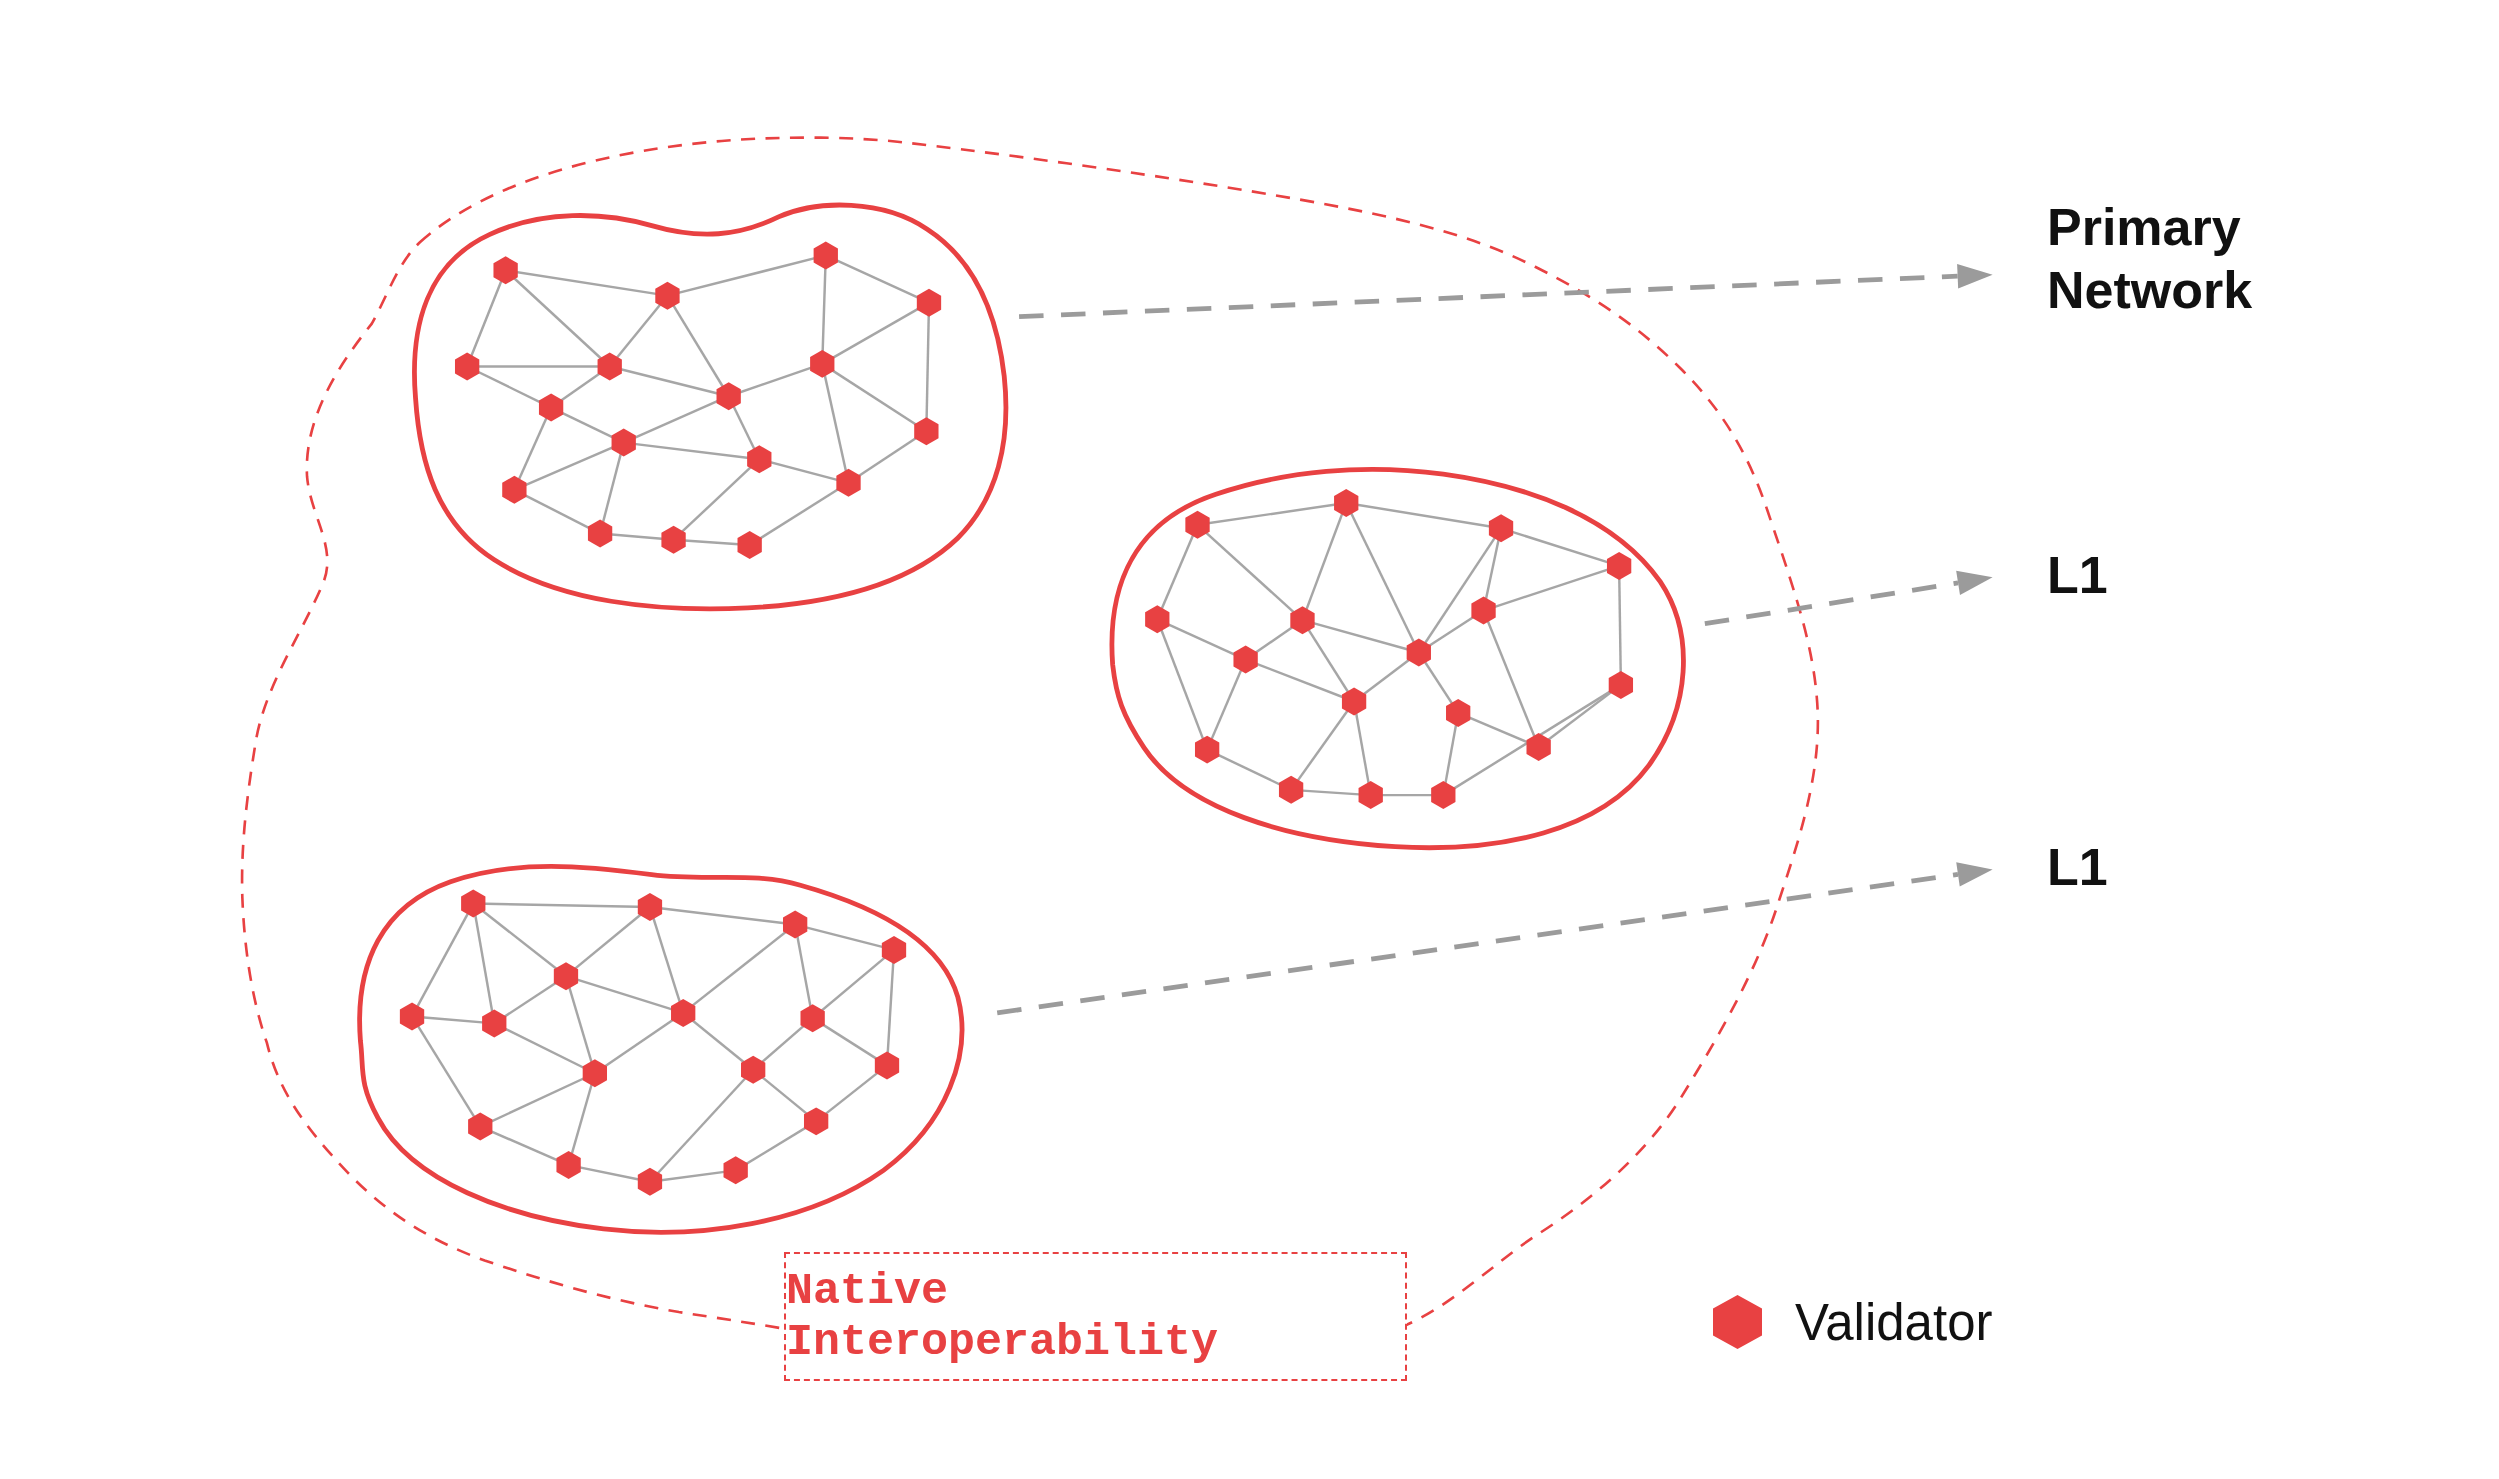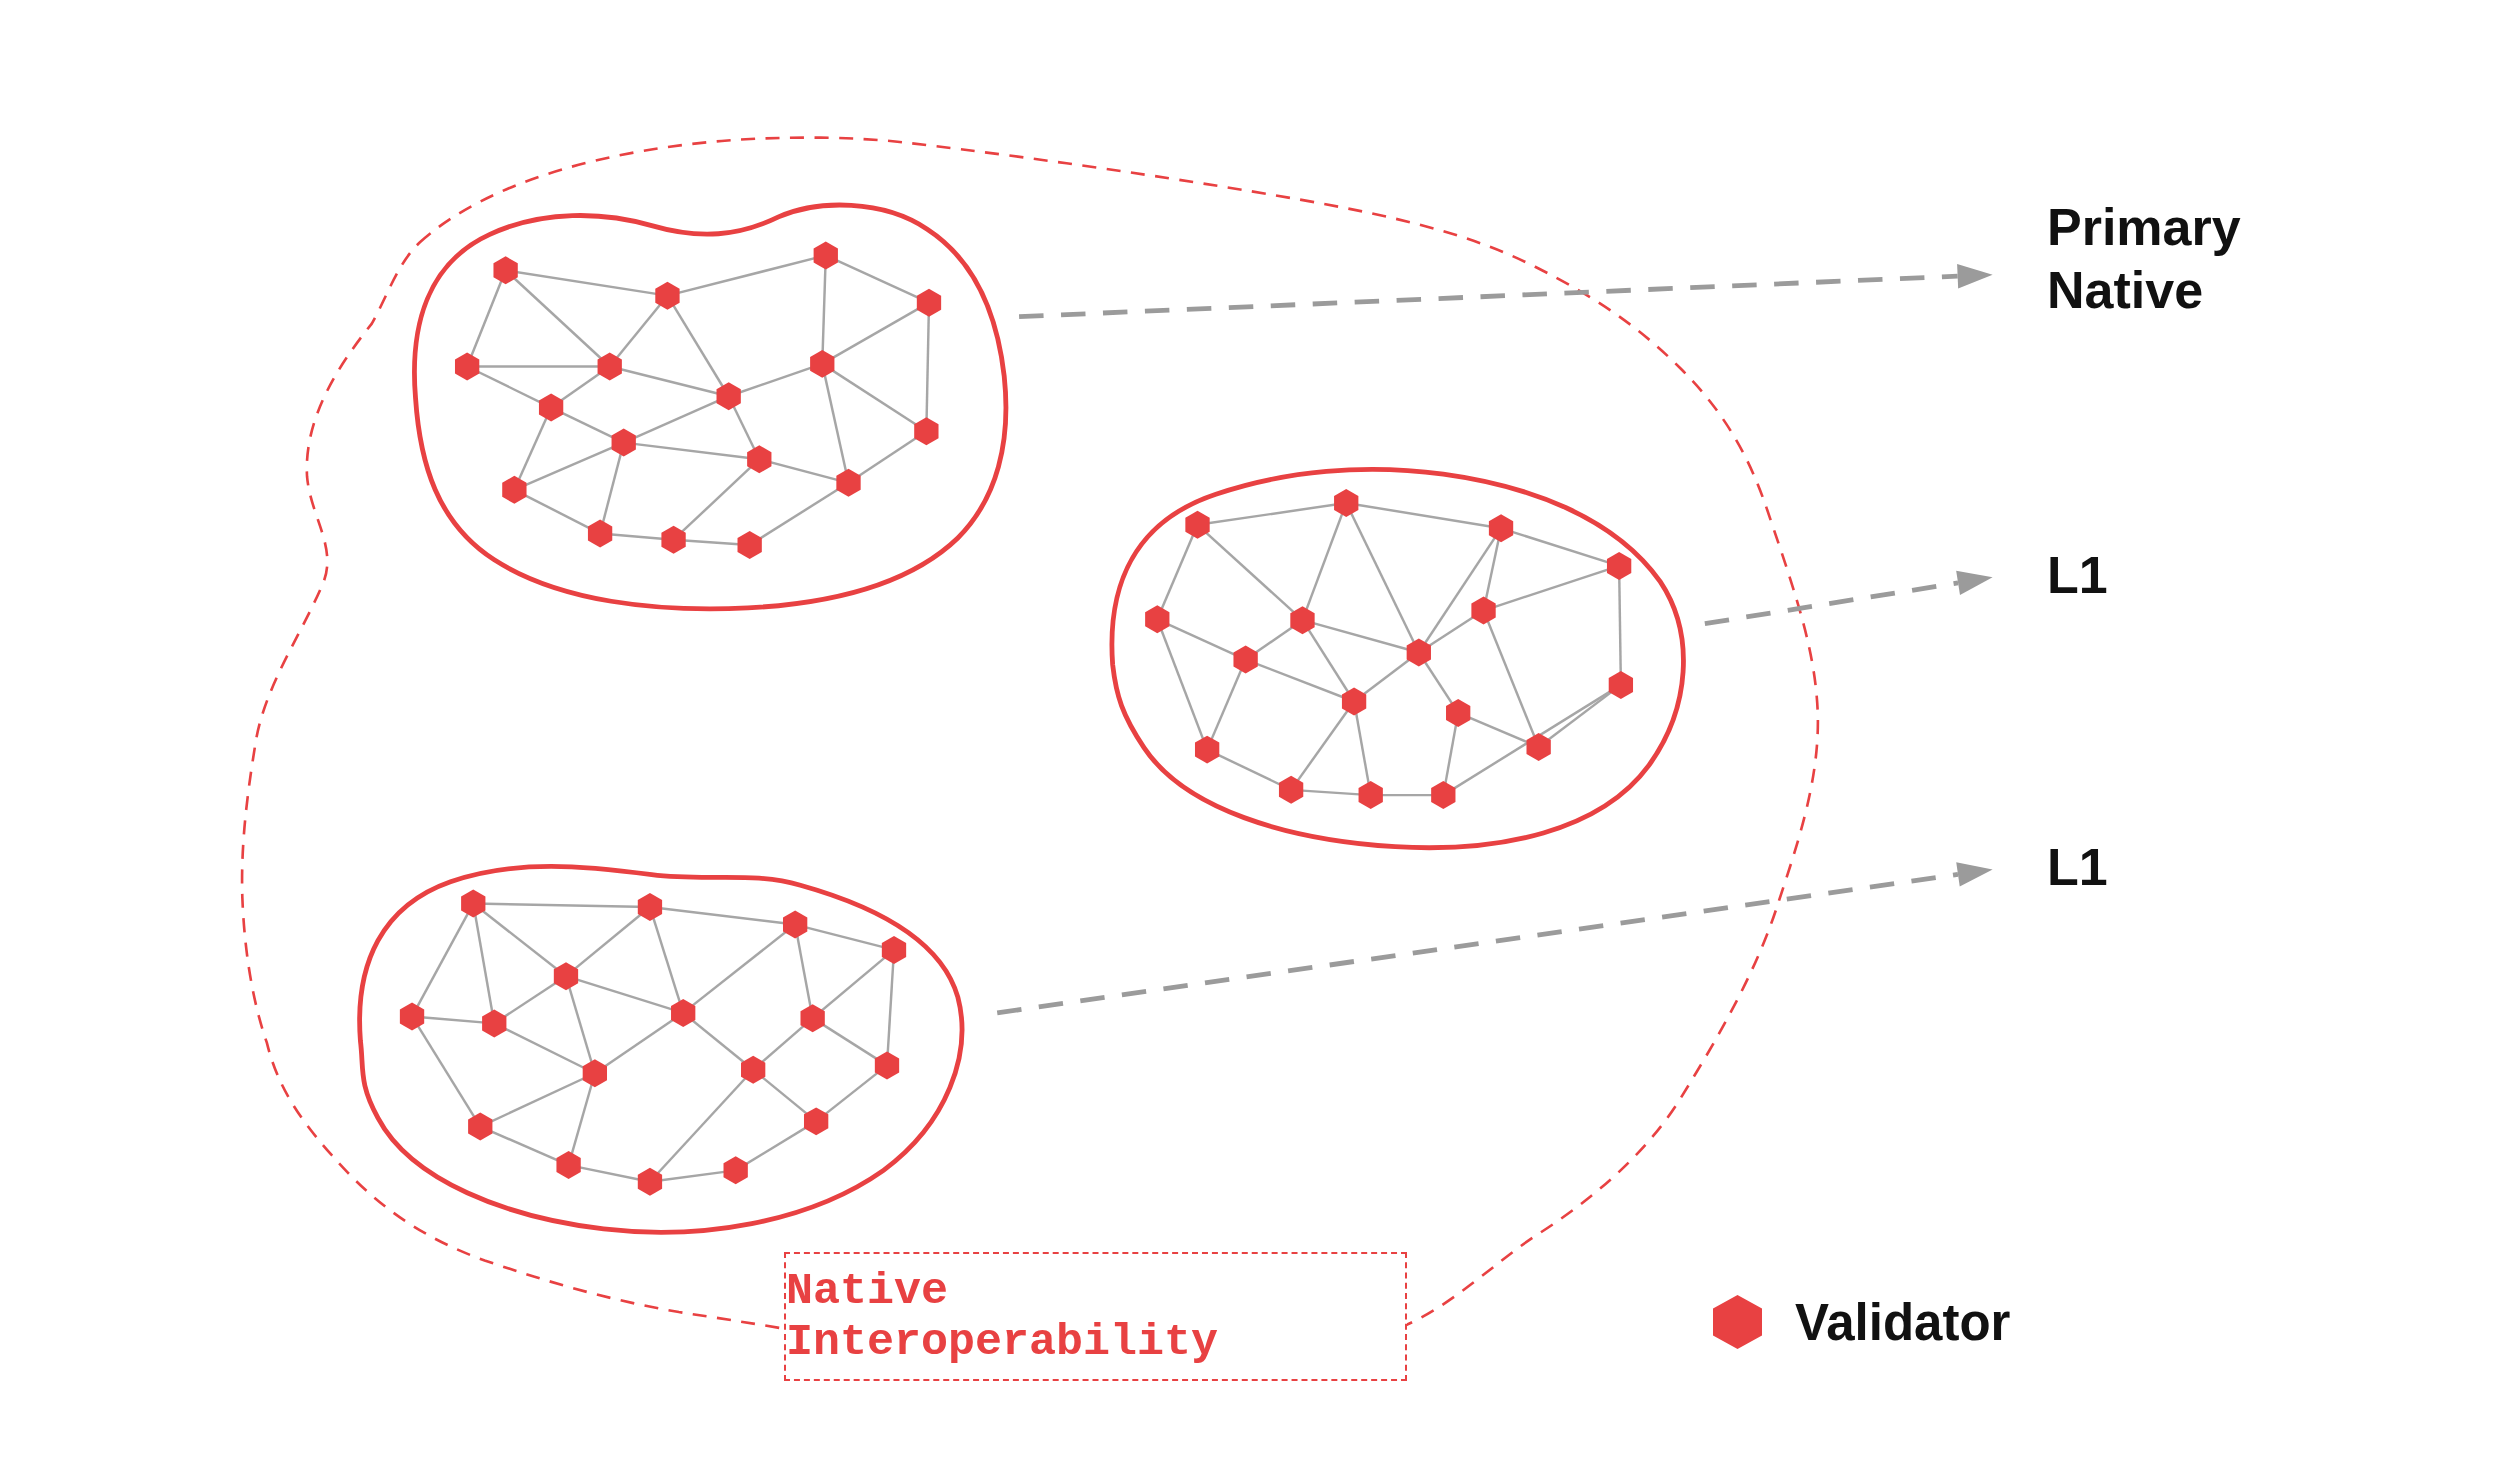--- a/index.html
+++ b/index.html
@@ -42,21 +42,21 @@
     left:1713px;top:1293px;height:58px;
     display:flex;align-items:center;gap:33px;
   }
   .legend-hex{
     width:49px;height:54px;
     background:#E84142;
     clip-path:polygon(50% 0%,100% 25%,100% 75%,50% 100%,0% 75%,0% 25%);
   }
   .legend-label{
     color:#111111;
-    font-weight:700;
+    font-weight:400;
     font-size:51px;
     text-align:center;
   }
 </style>
 </head>
 <body>
 
 <div id="stage">
 
   <svg id="diagram-svg" viewBox="0 0 2858 1692">
@@ -221,21 +221,21 @@
         <polygon points="680.0,1211.0 693.9,1219.0 693.9,1235.0 680.0,1243.0 666.1,1235.0 666.1,1219.0" fill="#E84142"></polygon>
         <polygon points="861.0,1207.0 874.9,1215.0 874.9,1231.0 861.0,1239.0 847.1,1231.0 847.1,1215.0" fill="#E84142"></polygon>
         <polygon points="549.0,1272.0 562.9,1280.0 562.9,1296.0 549.0,1304.0 535.1,1296.0 535.1,1280.0" fill="#E84142"></polygon>
         <polygon points="933.0,1266.0 946.9,1274.0 946.9,1290.0 933.0,1298.0 919.1,1290.0 919.1,1274.0" fill="#E84142"></polygon>
         <polygon points="650.0,1316.0 663.9,1324.0 663.9,1340.0 650.0,1348.0 636.1,1340.0 636.1,1324.0" fill="#E84142"></polygon>
         <polygon points="743.0,1335.0 756.9,1343.0 756.9,1359.0 743.0,1367.0 729.1,1359.0 729.1,1343.0" fill="#E84142"></polygon>
         <polygon points="841.0,1322.0 854.9,1330.0 854.9,1346.0 841.0,1354.0 827.1,1346.0 827.1,1330.0" fill="#E84142"></polygon>
       </g>
     </svg>
 
-  <div class="diagram-label label-primary">Primary Native</div>
+  <div class="diagram-label label-primary">Primary Network</div>
 
   <div class="diagram-label label-l1-mid">L1</div>
 
   <div class="diagram-label label-l1-bot">L1</div>
 
   <div class="interop-box">
     <span class="interop-label">Native Interoperability</span>
   </div>
 
   <div class="legend">

